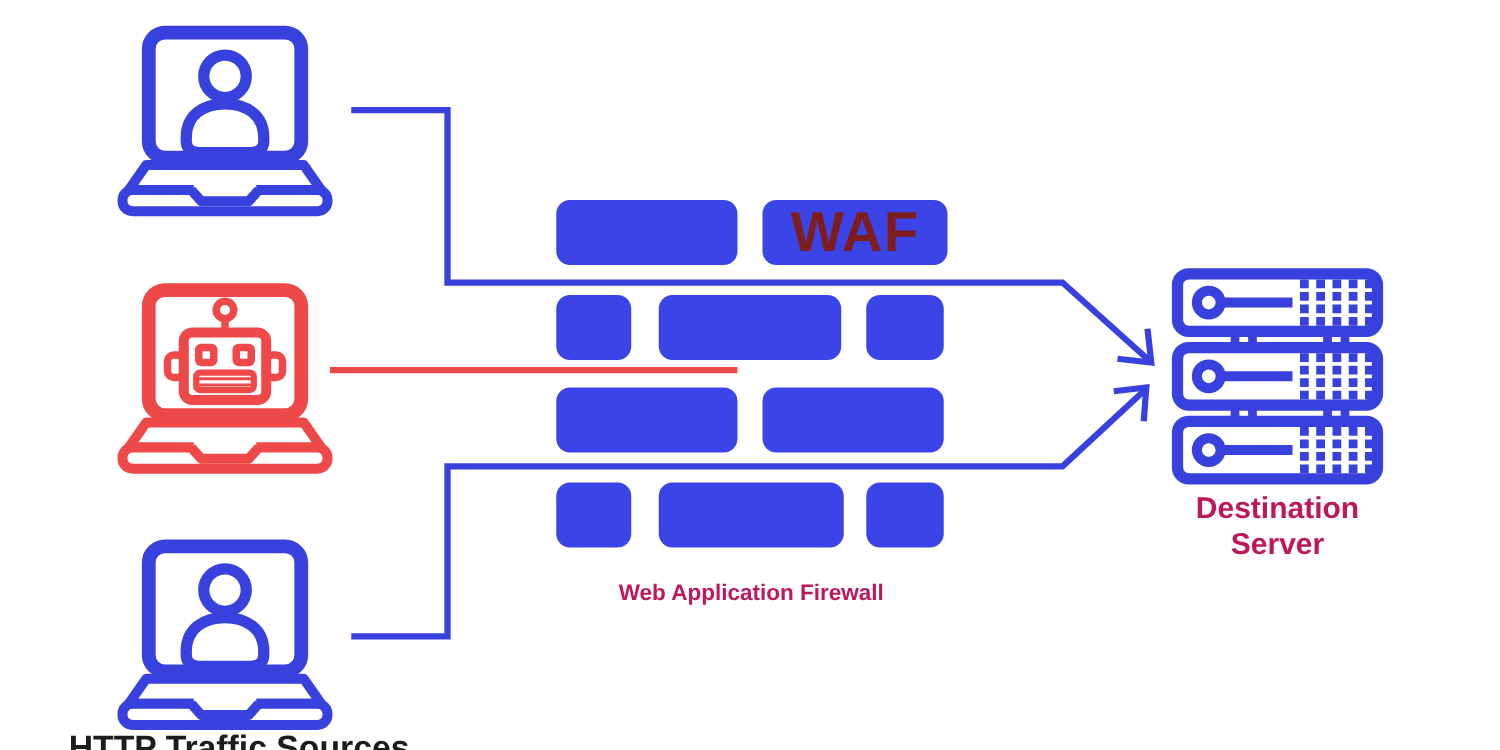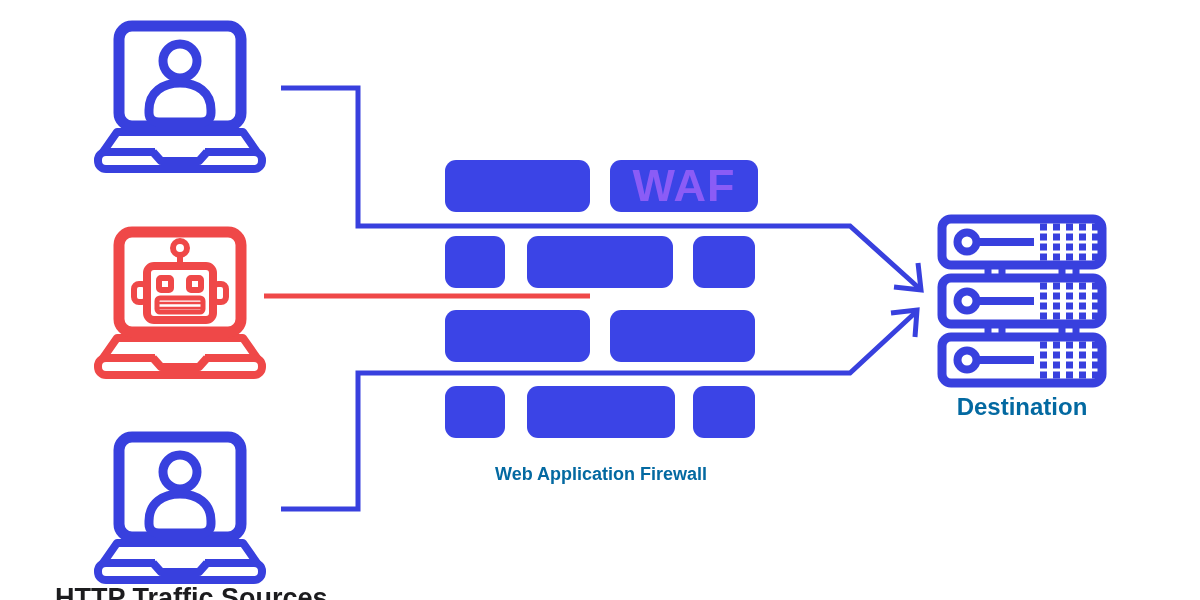--- a/index.html
+++ b/index.html
@@ -7,29 +7,29 @@
     position: relative;
     width: 1200px;
     height: 600px;
     overflow: hidden;
     background: #ffffff;
     font-family: "Liberation Sans", sans-serif;
   }
   #diagram-svg { position: absolute; left: 0; top: 0; }
   .caption {
     position: absolute;
-    color: #0369a1;
+    color: #be185d;
     font-weight: 700;
     text-align: center;
   }
   #waf-badge-label {
     position: absolute;
     left: 610px; top: 160px; width: 148px; height: 52px;
     line-height: 52px;
-    color: #8b5cf6;
+    color: #7f1d1d;
     font-size: 45px;
     font-weight: 700;
     text-align: center;
     letter-spacing: 1px;
   }
   #firewall-caption { left: 401px; top: 464px; width: 400px; font-size: 18px; }
   #server-caption   { left: 922px; top: 392px; width: 200px; font-size: 24px; line-height: 29px; }
   #sources-caption  {
     position: absolute;
     left: 55px; top: 583px;
@@ -140,17 +140,18 @@
       <use href="#server-unit-interior" y="118"></use>
     </g>
   </svg>
 
   <div id="waf-badge-label">WAF</div>
 
   <div id="firewall-caption" class="caption">Web Application Firewall</div>
 
   <div id="server-caption" class="caption">
     <div>Destination</div>
+    <div>Server</div>
   </div>
 
   <div id="sources-caption">HTTP Traffic Sources</div>
 
 </div>
 
 </body></html>

